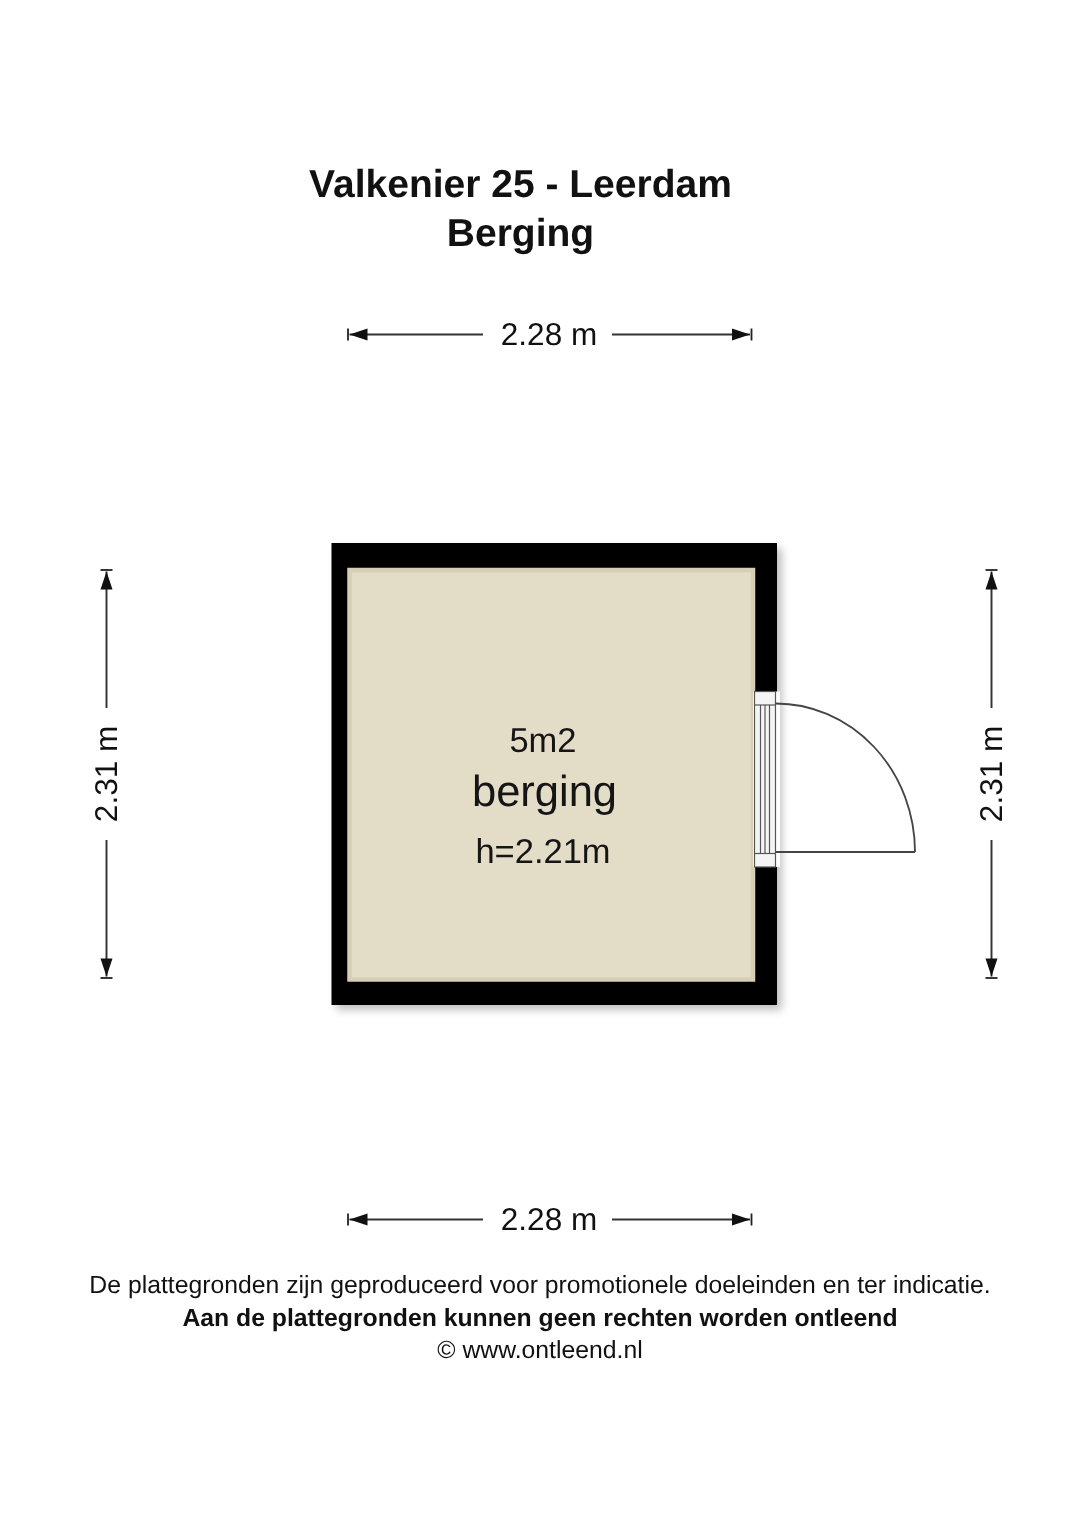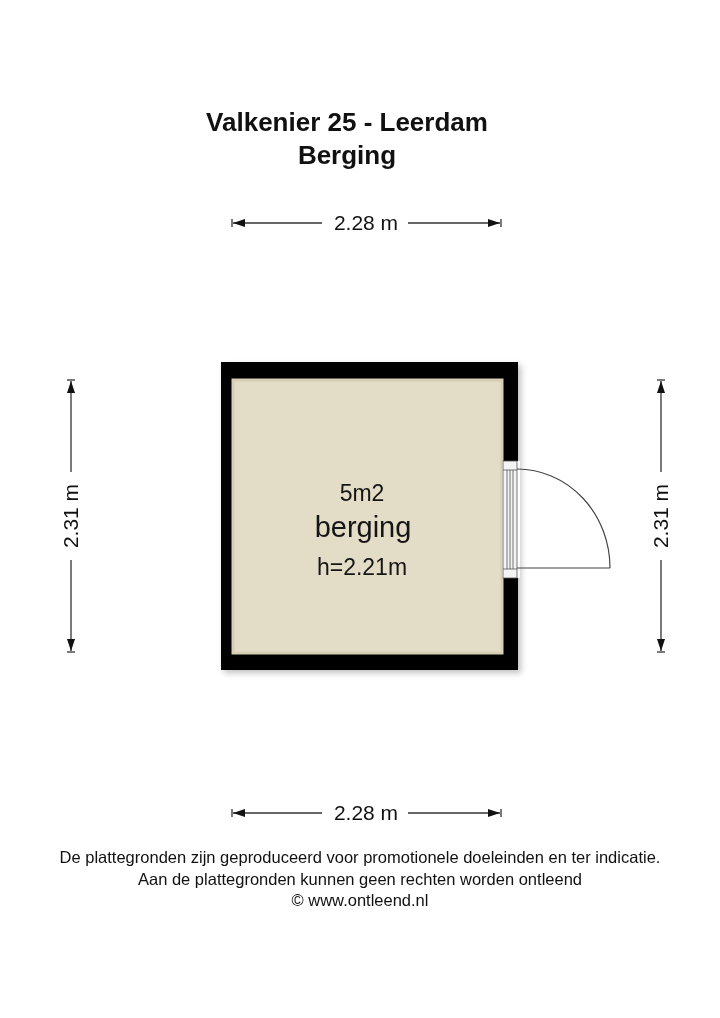--- a/index.html
+++ b/index.html
@@ -8,21 +8,21 @@
     .title { position: absolute; left: 0; width: 720px; text-align: center;
              font-weight: bold; font-size: 26px; line-height: 30px; }
     #t1 { top: 107px; left: -13px; }
     #t2 { top: 140px; left: -13px; }
     .plan { position: absolute; left: 0; top: 0; }
     .dimtext { font-family: "Liberation Sans", sans-serif; font-size: 21px; fill: #111; }
     .roomtext { font-family: "Liberation Sans", sans-serif; fill: #151515; }
     .footer { position: absolute; left: 0; width: 720px; text-align: center;
               font-size: 16.5px; line-height: 20px; color: #111; }
     #f1 { top: 847px; }
-    #f2 { top: 869px; }
+    #f2 { top: 869px; font-weight: bold; }
     #f3 { top: 890px; }
   </style>
 </head>
 <body>
 
 <div class="title" id="t1">Valkenier 25 - Leerdam</div>
 <div class="title" id="t2">Berging</div>
 
 <svg class="plan" width="720" height="1018" viewBox="0 0 720 1018" xmlns="http://www.w3.org/2000/svg">
   <defs>

